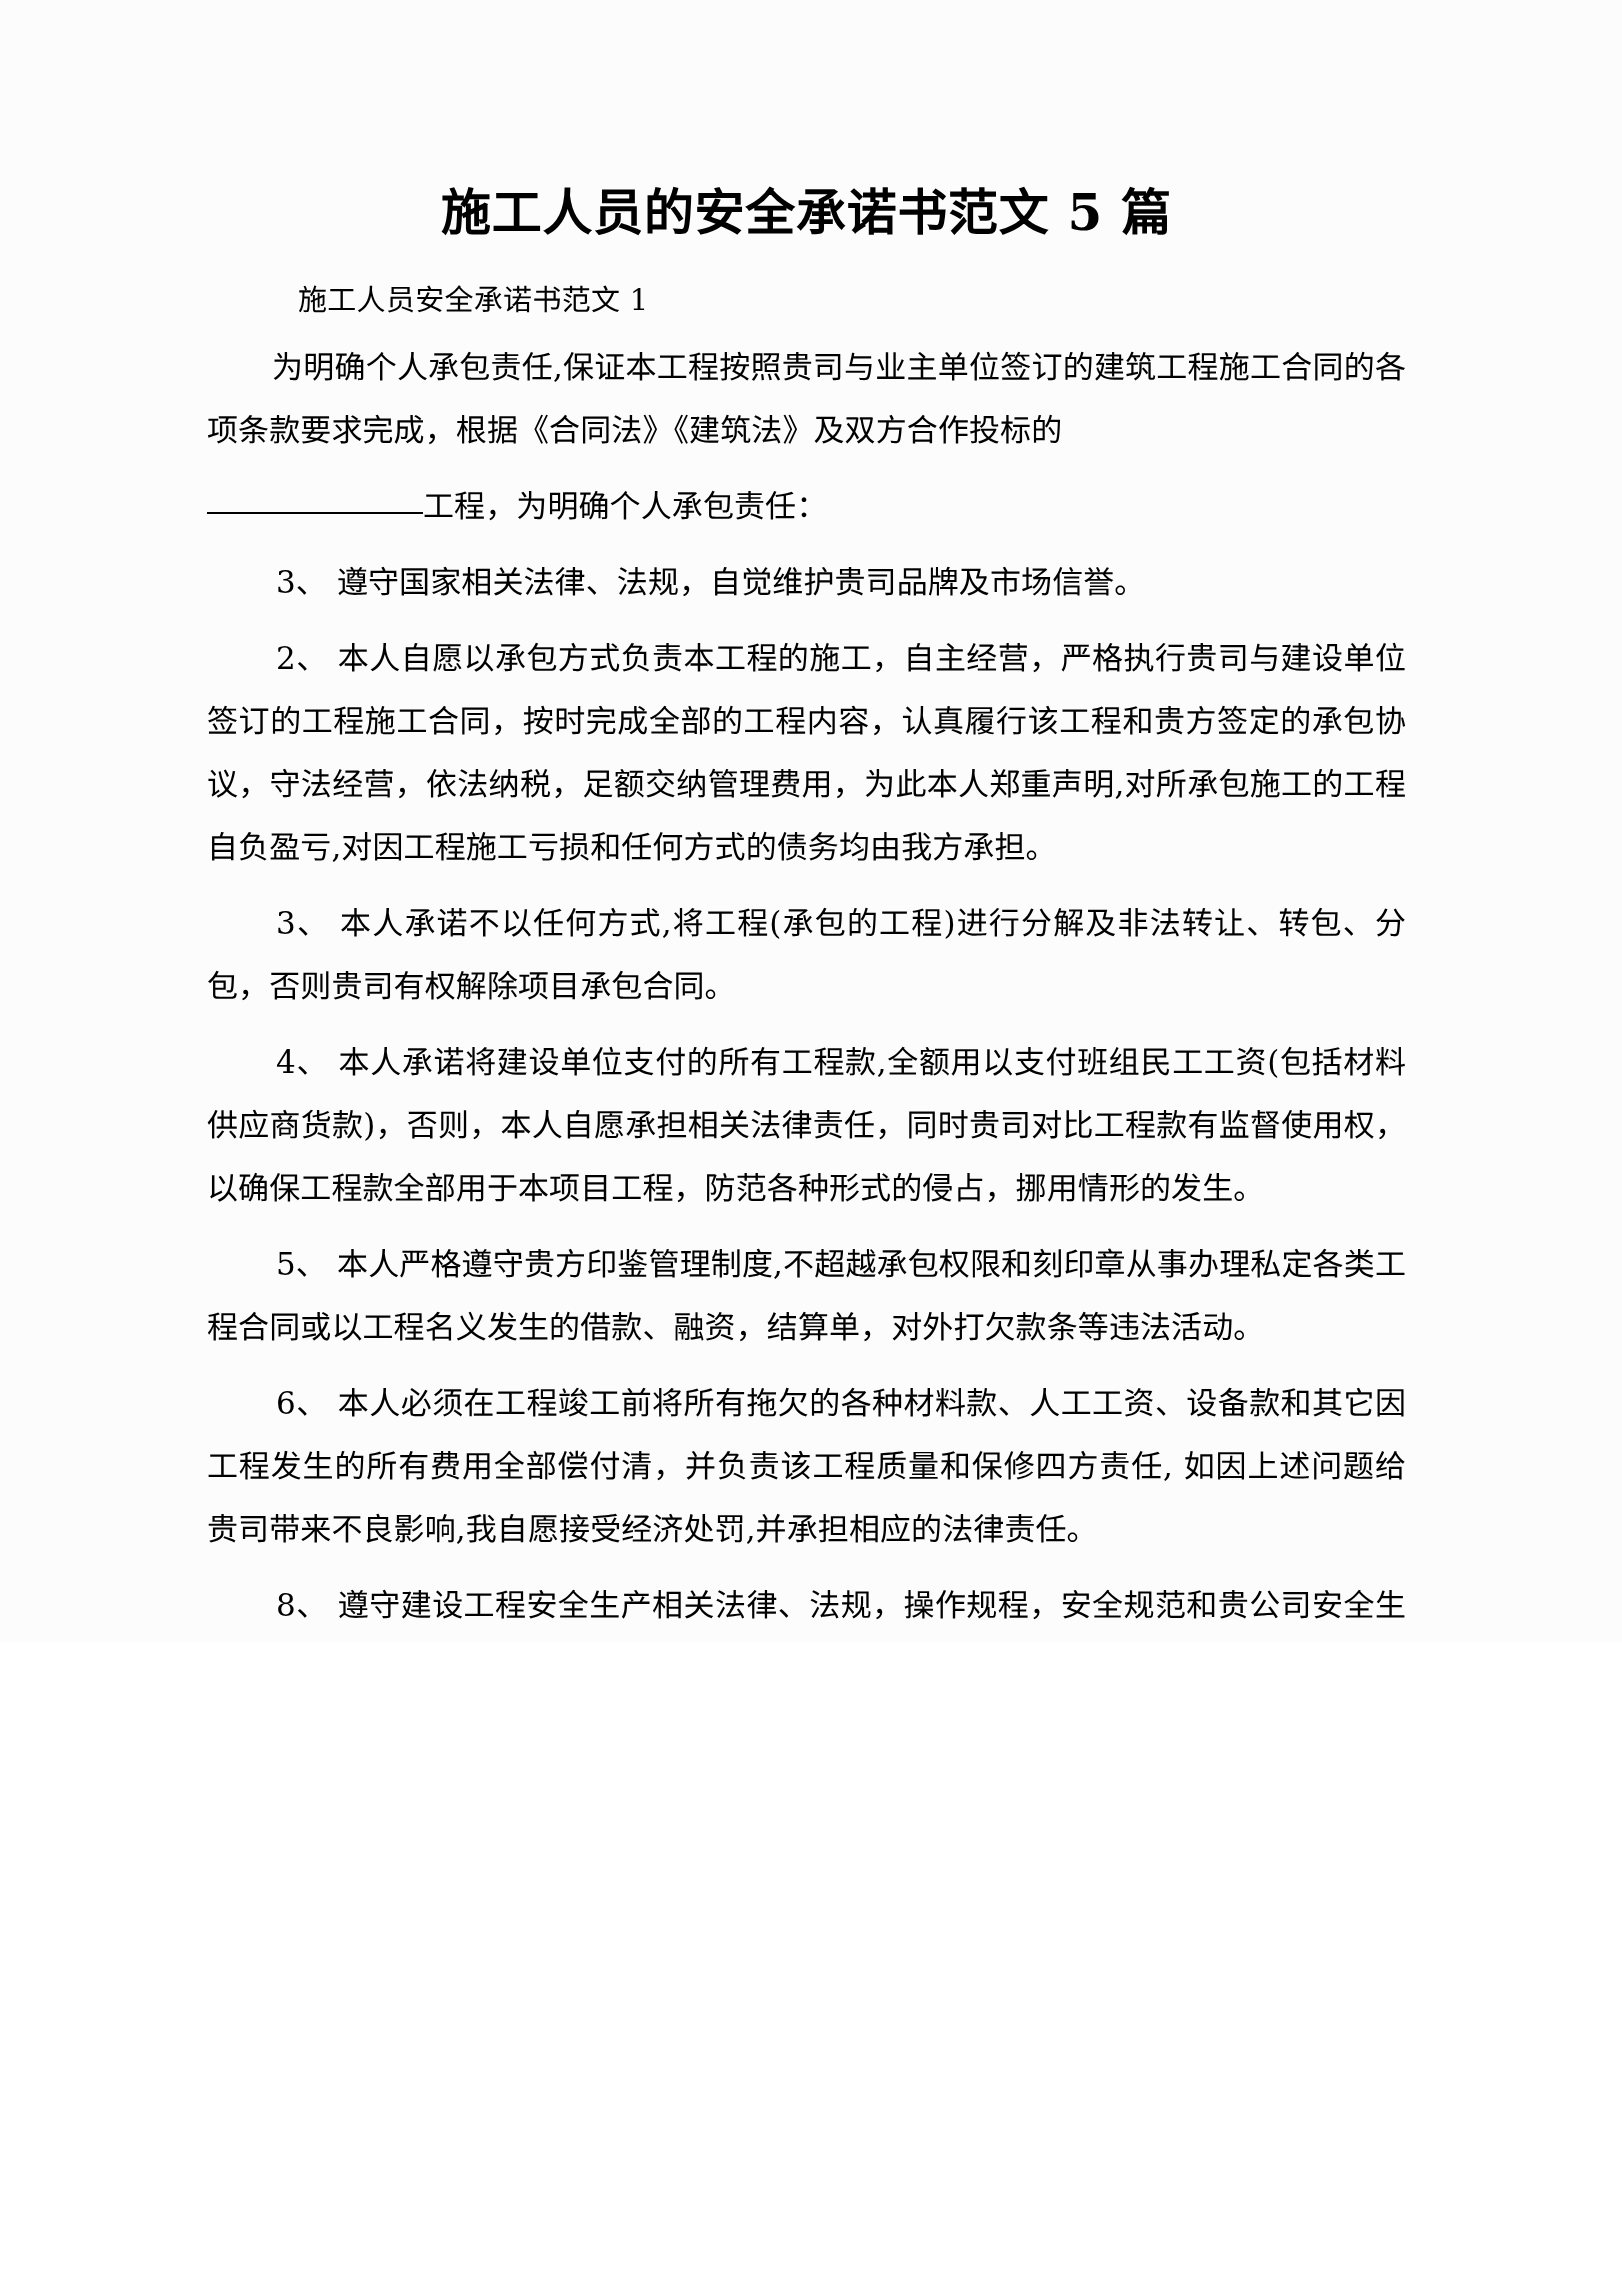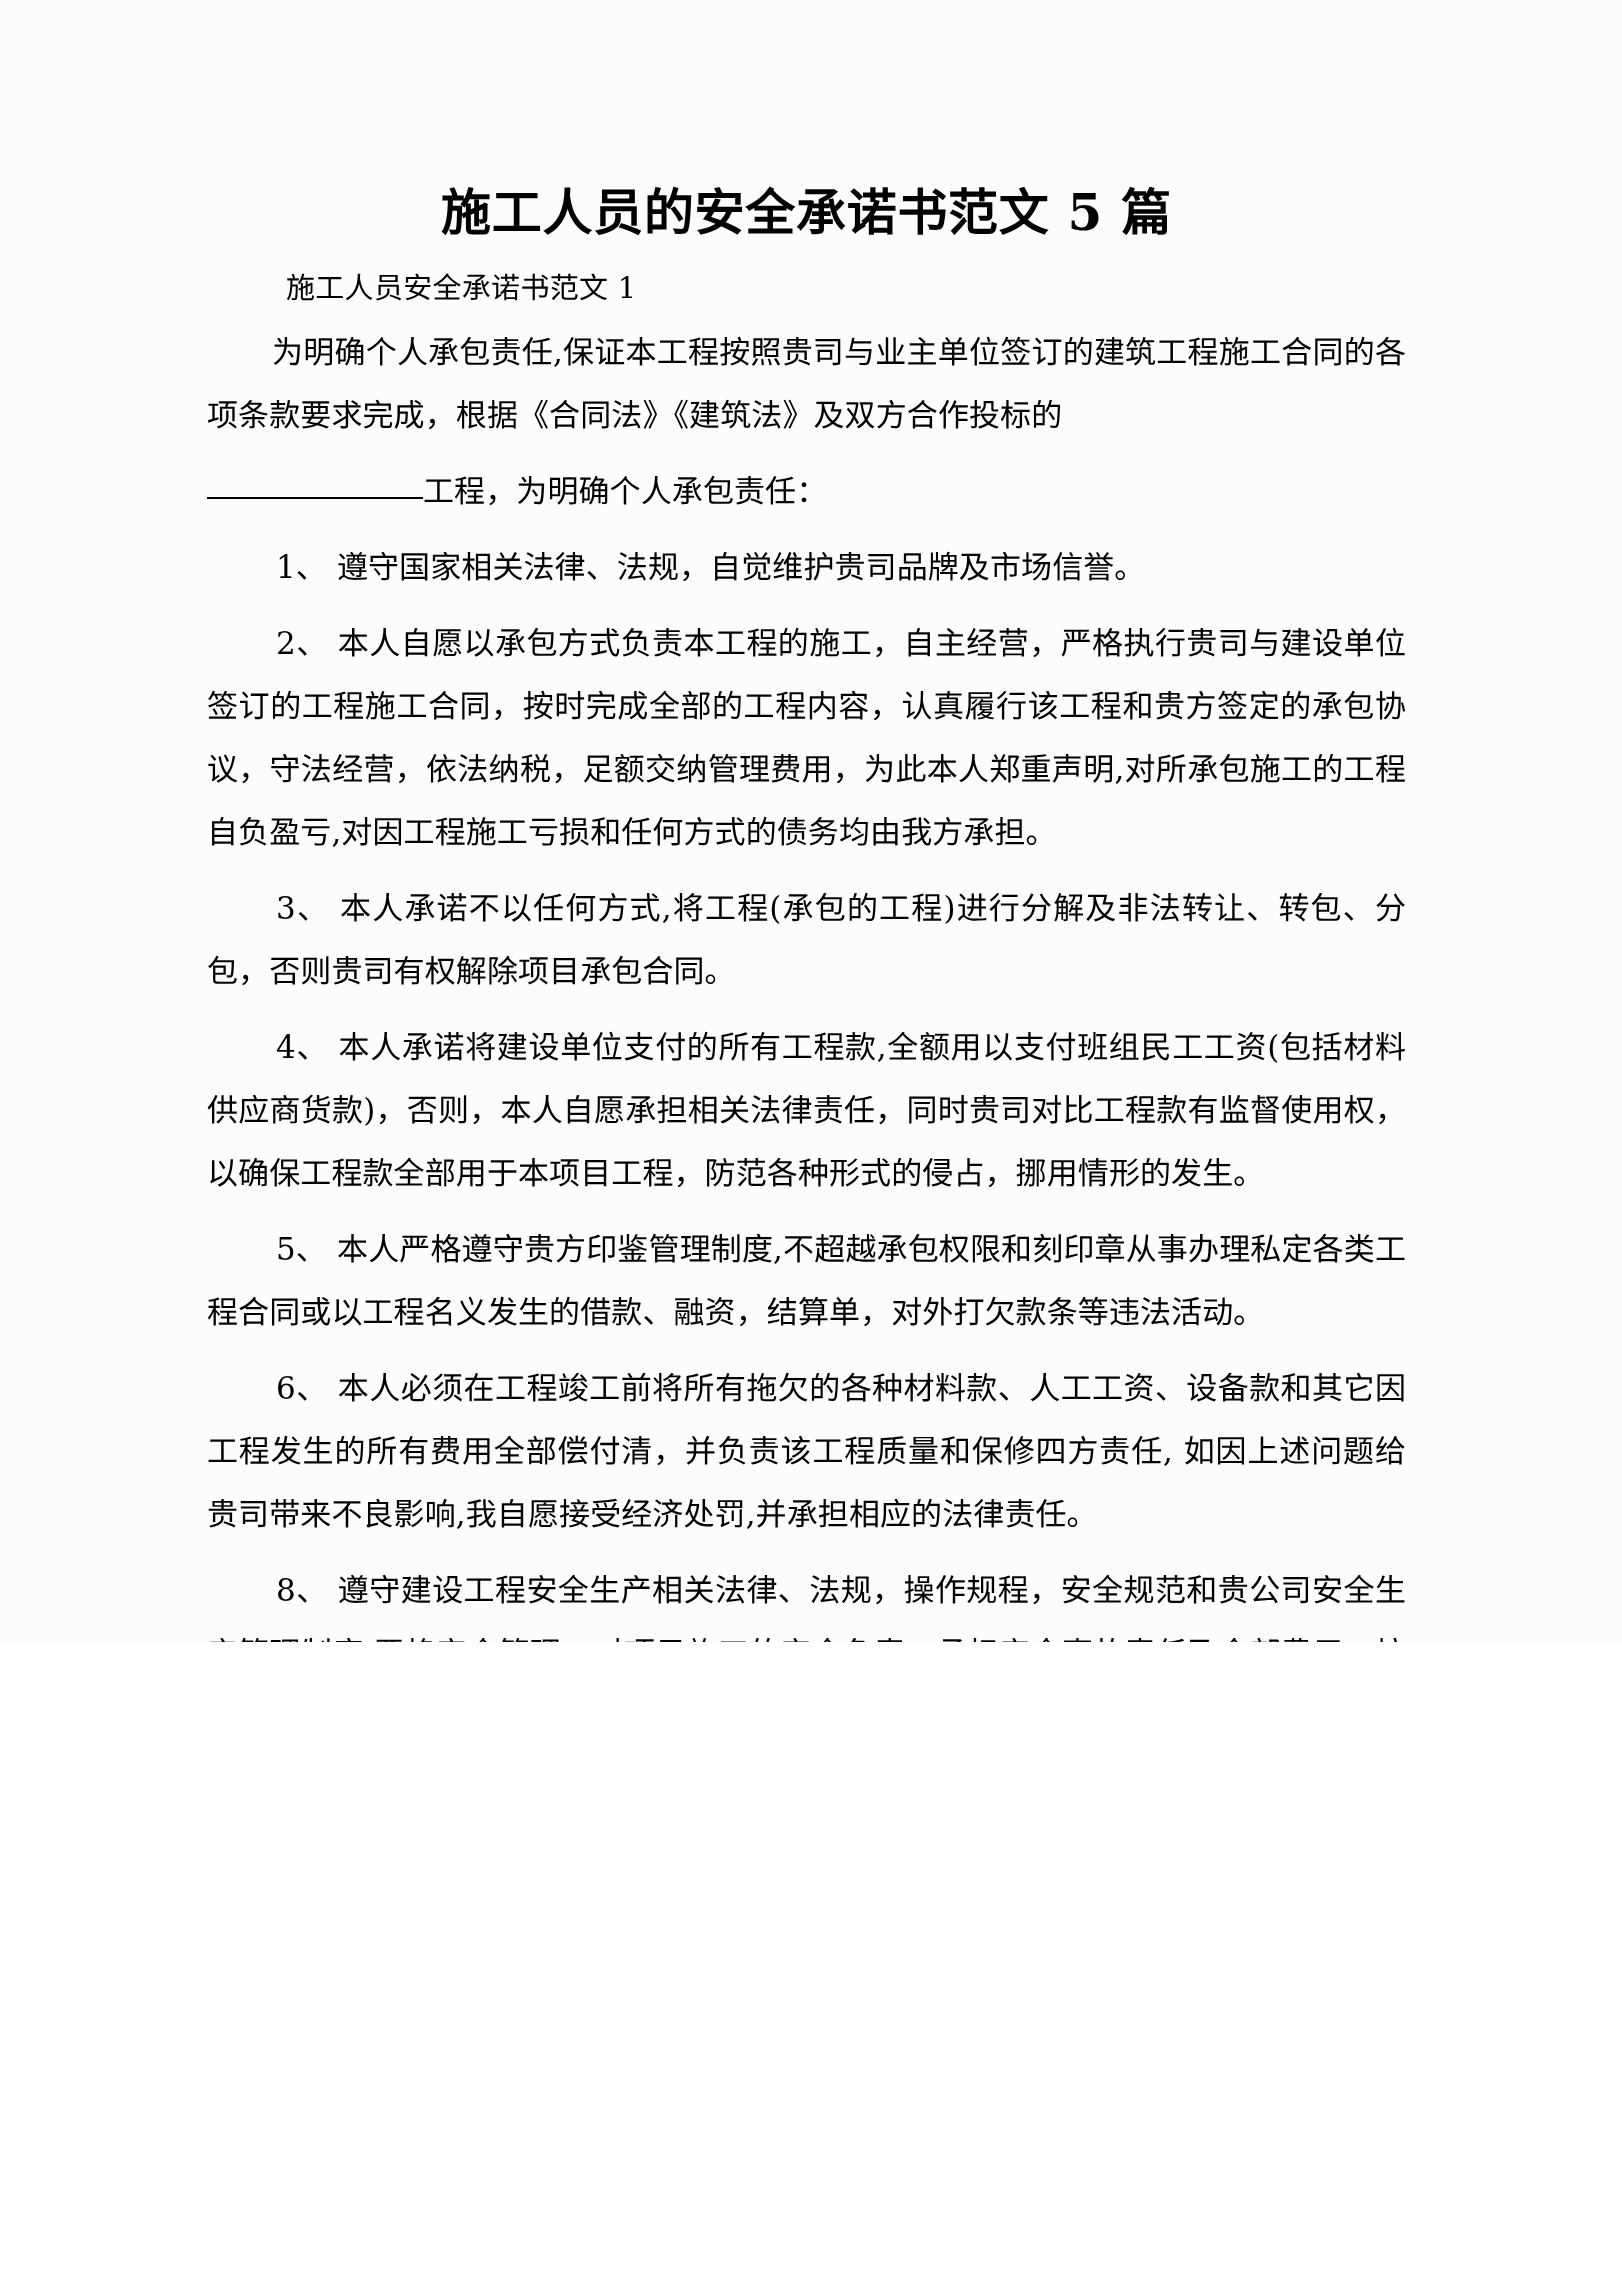--- a/index.html
+++ b/index.html
@@ -35,21 +35,21 @@
     letter-spacing: 0.7px;
     margin: 0;
     padding-top: 181px;
     white-space: nowrap;
   }
 
   
   .doc-subtitle {
     font-size: 29px;
     line-height: 1.30;
-    margin: 4px;
+    margin: 16px;
     padding-top: 21px;
     padding-left: 88px;
     letter-spacing: 0.3px;
   }
 
   
   .para {
     font-size: 31px;
     line-height: 63px;
     margin: 13px;
@@ -81,21 +81,21 @@
   <div class="content">
 
     <h1 class="doc-title">施工人员的安全承诺书范文 5 篇</h1>
 
     <p class="doc-subtitle">施工人员安全承诺书范文 1</p>
 
     <p class="para indent">为明确个人承包责任,保证本工程按照贵司与业主单位签订的建筑工程施工合同的各项条款要求完成，根据《合同法》《建筑法》及双方合作投标的</p>
 
     <p class="para"><span class="blank-line"></span><span>工程，为明确个人承包责任：</span></p>
 
-    <p class="para indent-wide">1、  遵守国家相关法律、法规，自觉维护贵司品牌及市场信誉。</p>
+    <p class="para indent-wide">3、  遵守国家相关法律、法规，自觉维护贵司品牌及市场信誉。</p>
 
     <p class="para indent-wide">2、  本人自愿以承包方式负责本工程的施工，自主经营，严格执行贵司与建设单位签订的工程施工合同，按时完成全部的工程内容，认真履行该工程和贵方签定的承包协议，守法经营，依法纳税，足额交纳管理费用，为此本人郑重声明,对所承包施工的工程自负盈亏,对因工程施工亏损和任何方式的债务均由我方承担。</p>
 
     <p class="para indent-wide">3、  本人承诺不以任何方式,将工程(承包的工程)进行分解及非法转让、转包、分包，否则贵司有权解除项目承包合同。</p>
 
     <p class="para indent-wide">4、 本人承诺将建设单位支付的所有工程款,全额用以支付班组民工工资(包括材料供应商货款)，否则，本人自愿承担相关法律责任，同时贵司对比工程款有监督使用权，以确保工程款全部用于本项目工程，防范各种形式的侵占，挪用情形的发生。</p>
 
     <p class="para indent-wide">5、  本人严格遵守贵方印鉴管理制度,不超越承包权限和刻印章从事办理私定各类工程合同或以工程名义发生的借款、融资，结算单，对外打欠款条等违法活动。</p>
 
     <p class="para indent-wide">6、  本人必须在工程竣工前将所有拖欠的各种材料款、人工工资、设备款和其它因工程发生的所有费用全部偿付清，并负责该工程质量和保修四方责任, 如因上述问题给贵司带来不良影响,我自愿接受经济处罚,并承担相应的法律责任。</p>

